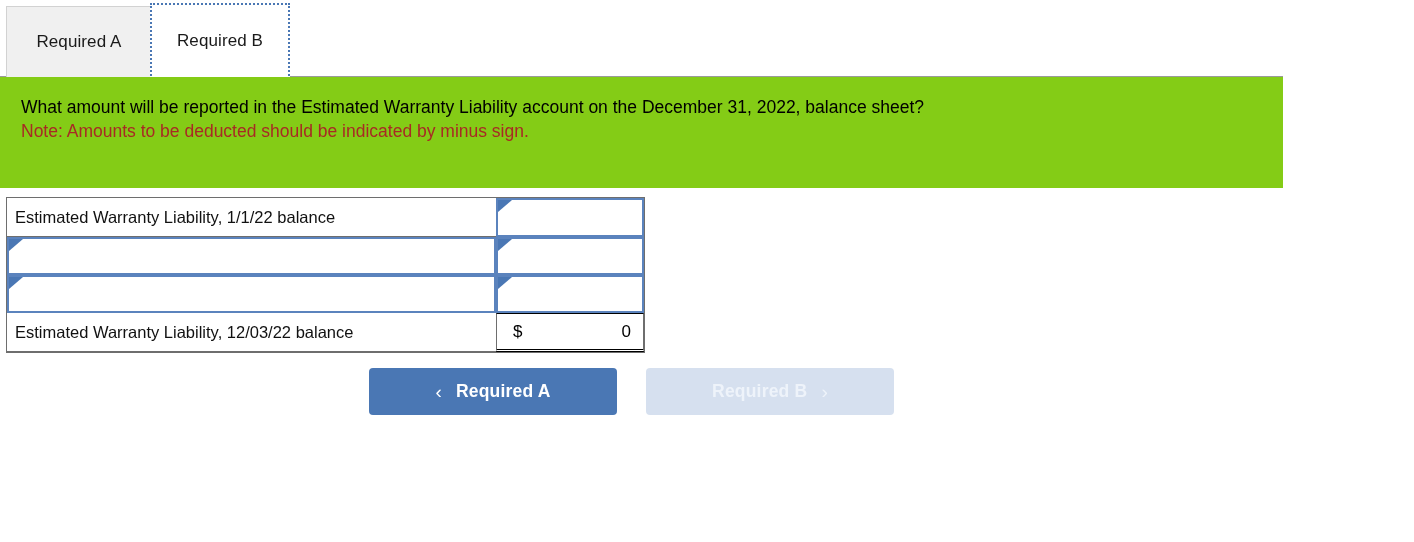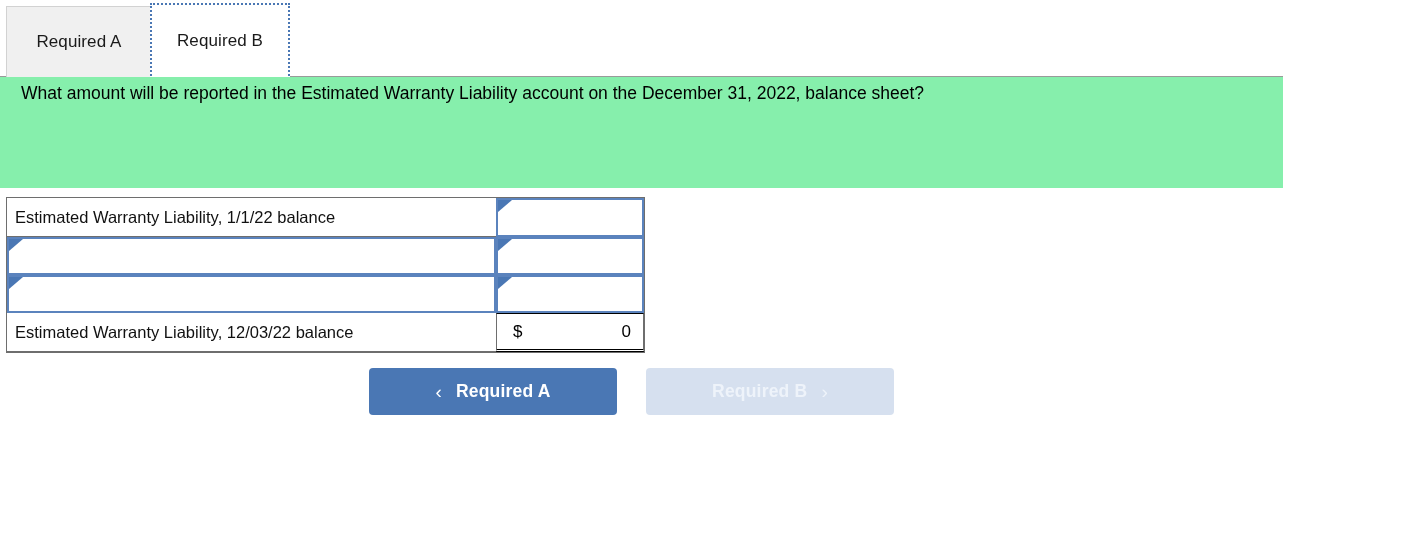--- a/index.html
+++ b/index.html
@@ -56,22 +56,22 @@
   }
 
   
   .question-panel {
     position: absolute;
     left: 0;
     top: 77px;
     width: 1283px;
     height: 111px;
     box-sizing: border-box;
-    background: #86efac;
-    padding: 4px 0 0 21px;
+    background: #84cc16;
+    padding: 18px 0 0 21px;
   }
   .question-text {
     font-size: 17.5px;
     line-height: 24px;
     color: #000000;
     white-space: nowrap;
   }
   .question-note {
     font-size: 17.5px;
     line-height: 24px;
@@ -213,20 +213,21 @@
   <div class="tab inactive">
     <span>Required A</span>
   </div>
   <div class="tab active">
     <span>Required B</span>
   </div>
 </div>
 
 <div class="question-panel">
   <div class="question-text">What amount will be reported in the Estimated Warranty Liability account on the December 31, 2022, balance sheet?</div>
+  <div class="question-note">Note: Amounts to be deducted should be indicated by minus sign.</div>
 </div>
 
 <div class="worksheet">
 
   <div class="ws-row row-static">
     <div class="ws-cell-label">Estimated Warranty Liability, 1/1/22 balance</div>
     <div class="amount-inset">
       <div class="dropbox">
         <span class="tri"></span>
       </div>

